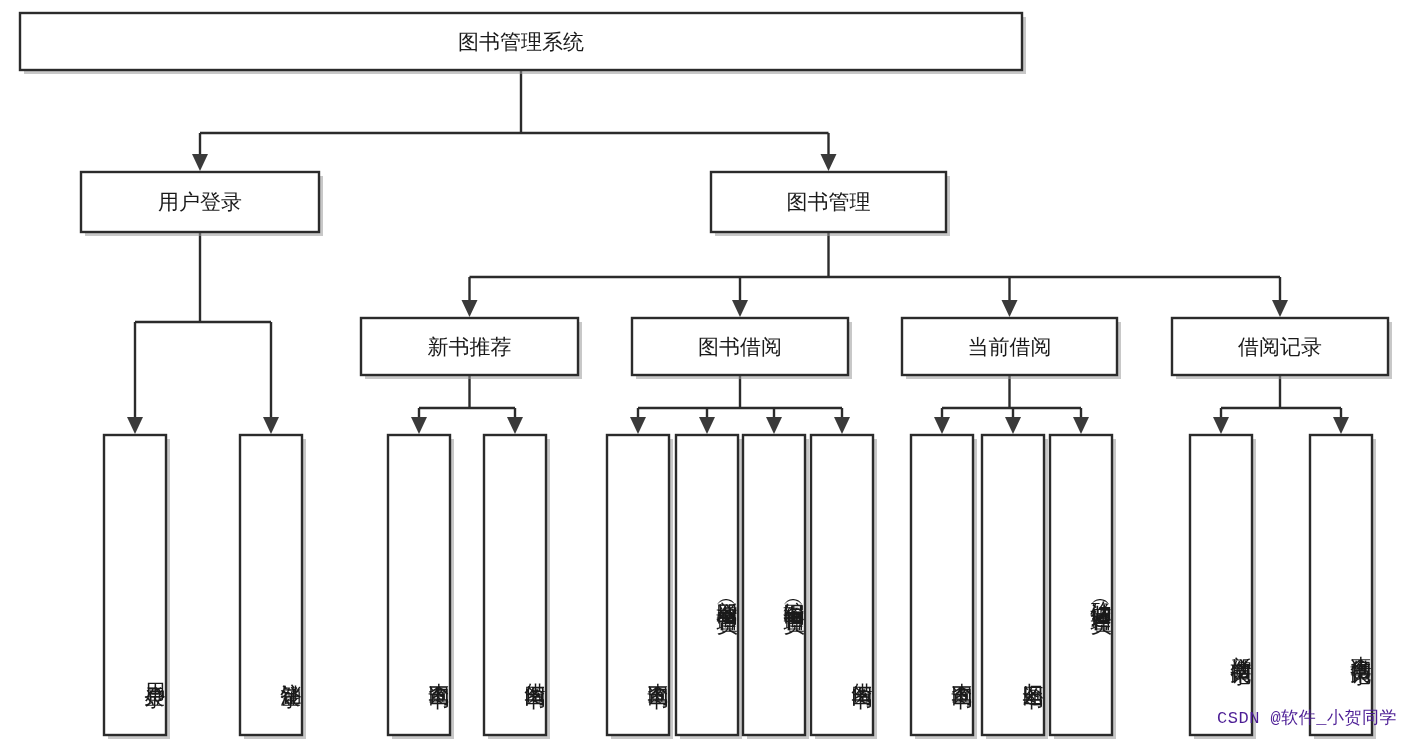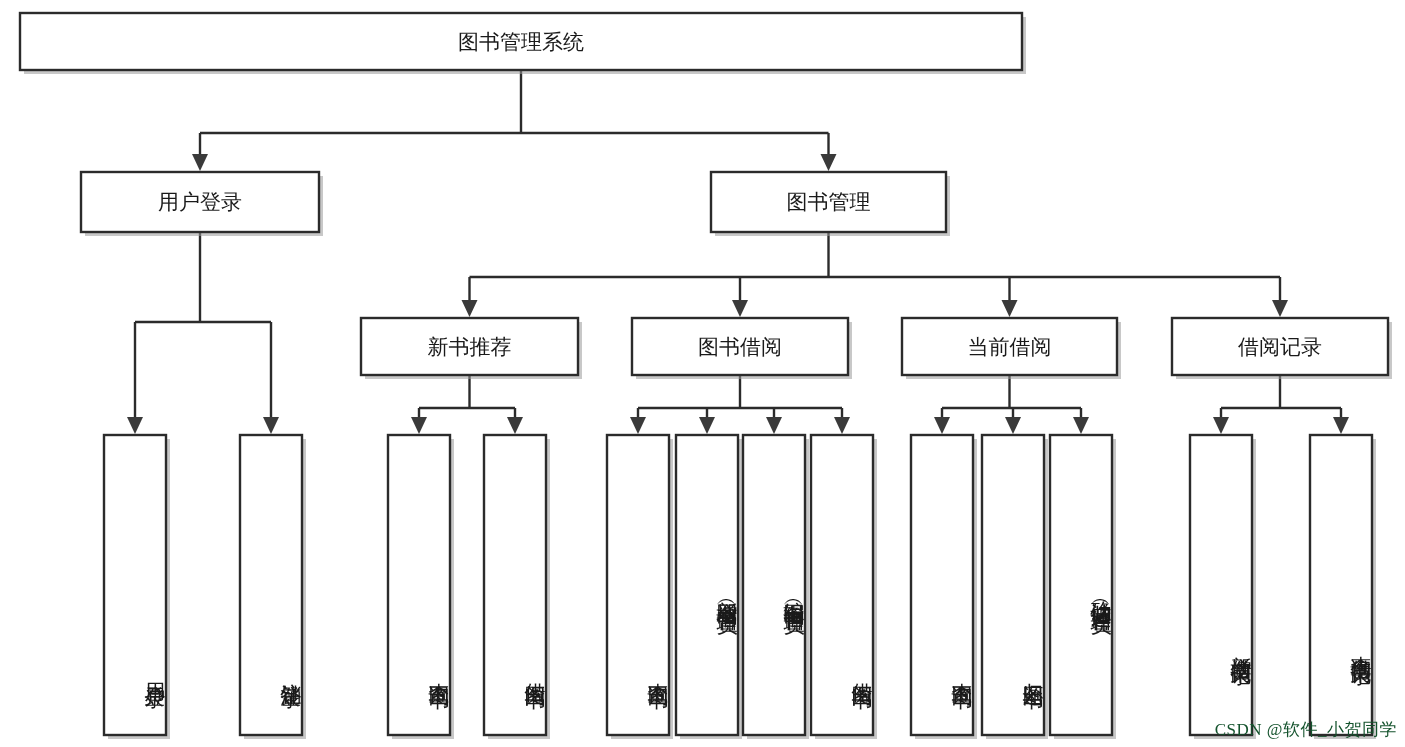--- a/index.html
+++ b/index.html
@@ -64,24 +64,24 @@
     text-align: center;
     display: flex;
     align-items: flex-start;
     justify-content: center;
     white-space: nowrap;
     pointer-events: none;
   }
   .watermark {
     position: absolute;
     right: 8px;
-    bottom: 6px;
-    font-family: Liberation Serif, serif;
+    bottom: 18px;
+    font-family: Liberation Mono, monospace;
     font-size: 17px;
-    color: #14532d;
+    color: #4c1d95;
     letter-spacing: 0.5px;
     white-space: nowrap;
   }
 </style>
 </head>
 <body>
 
 <div id="diagram-root">
   <svg class="flow" viewBox="0 0 1405 747">
     <g id="links-layer">

